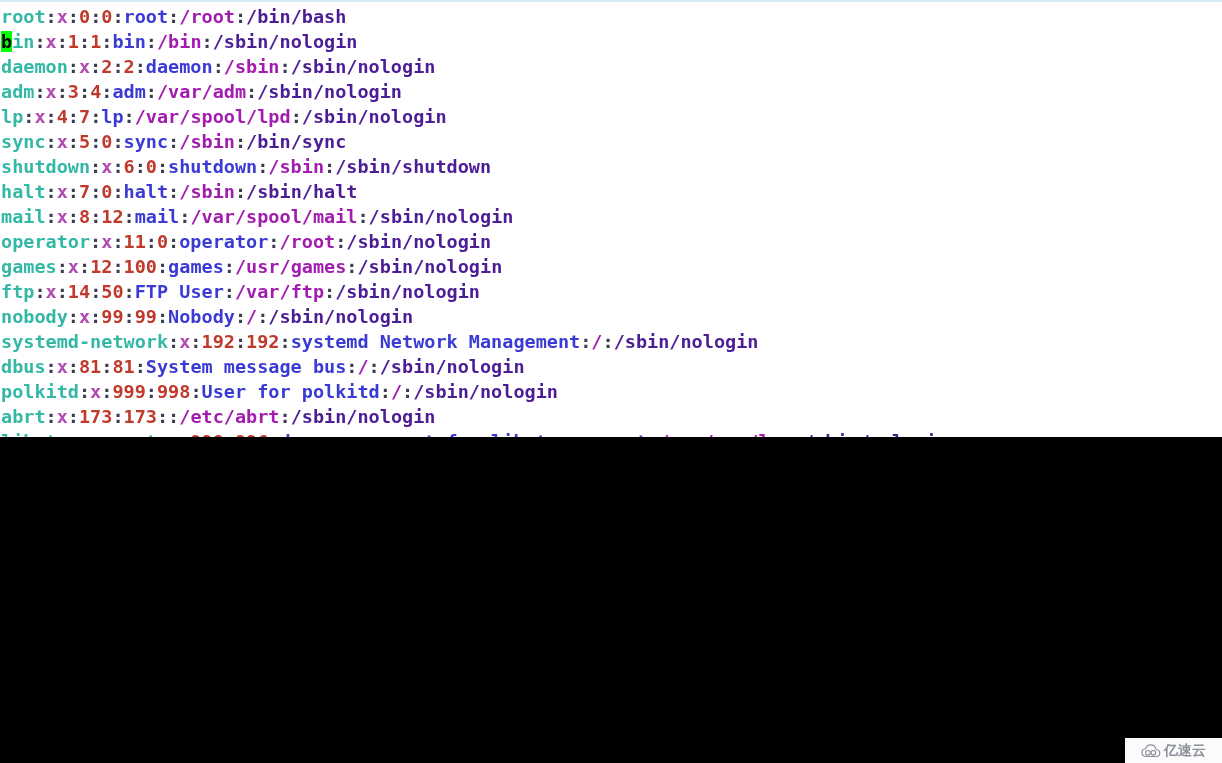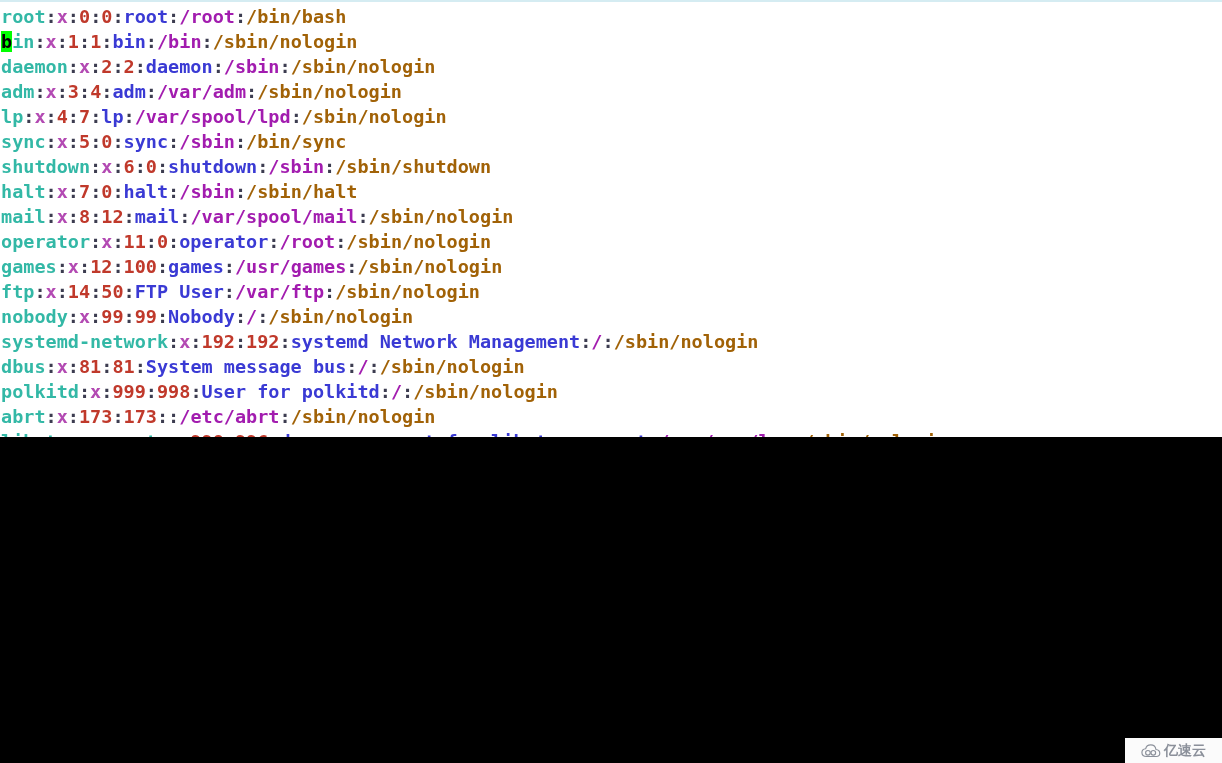--- a/index.html
+++ b/index.html
@@ -62,21 +62,21 @@
     padding-left: 1px;
   }
 
   
   .f-user  { color: #33b8a6; }          
   .f-pw    { color: #b34ab3; }          
   .f-uid   { color: #c0392b; }          
   .f-gid   { color: #c0392b; }          
   .f-gecos { color: #3a3ad4; }          
   .f-home  { color: #a21caf; }          
-  .f-shell { color: #a16207; }          
+  .f-shell { color: #4c1d95; }          
   .sep     { color: #3c3c50; }          
 
   
   .cursor {
     background: #00ff00;
     color: #000000;
   }
 
   
   .clipped { }

